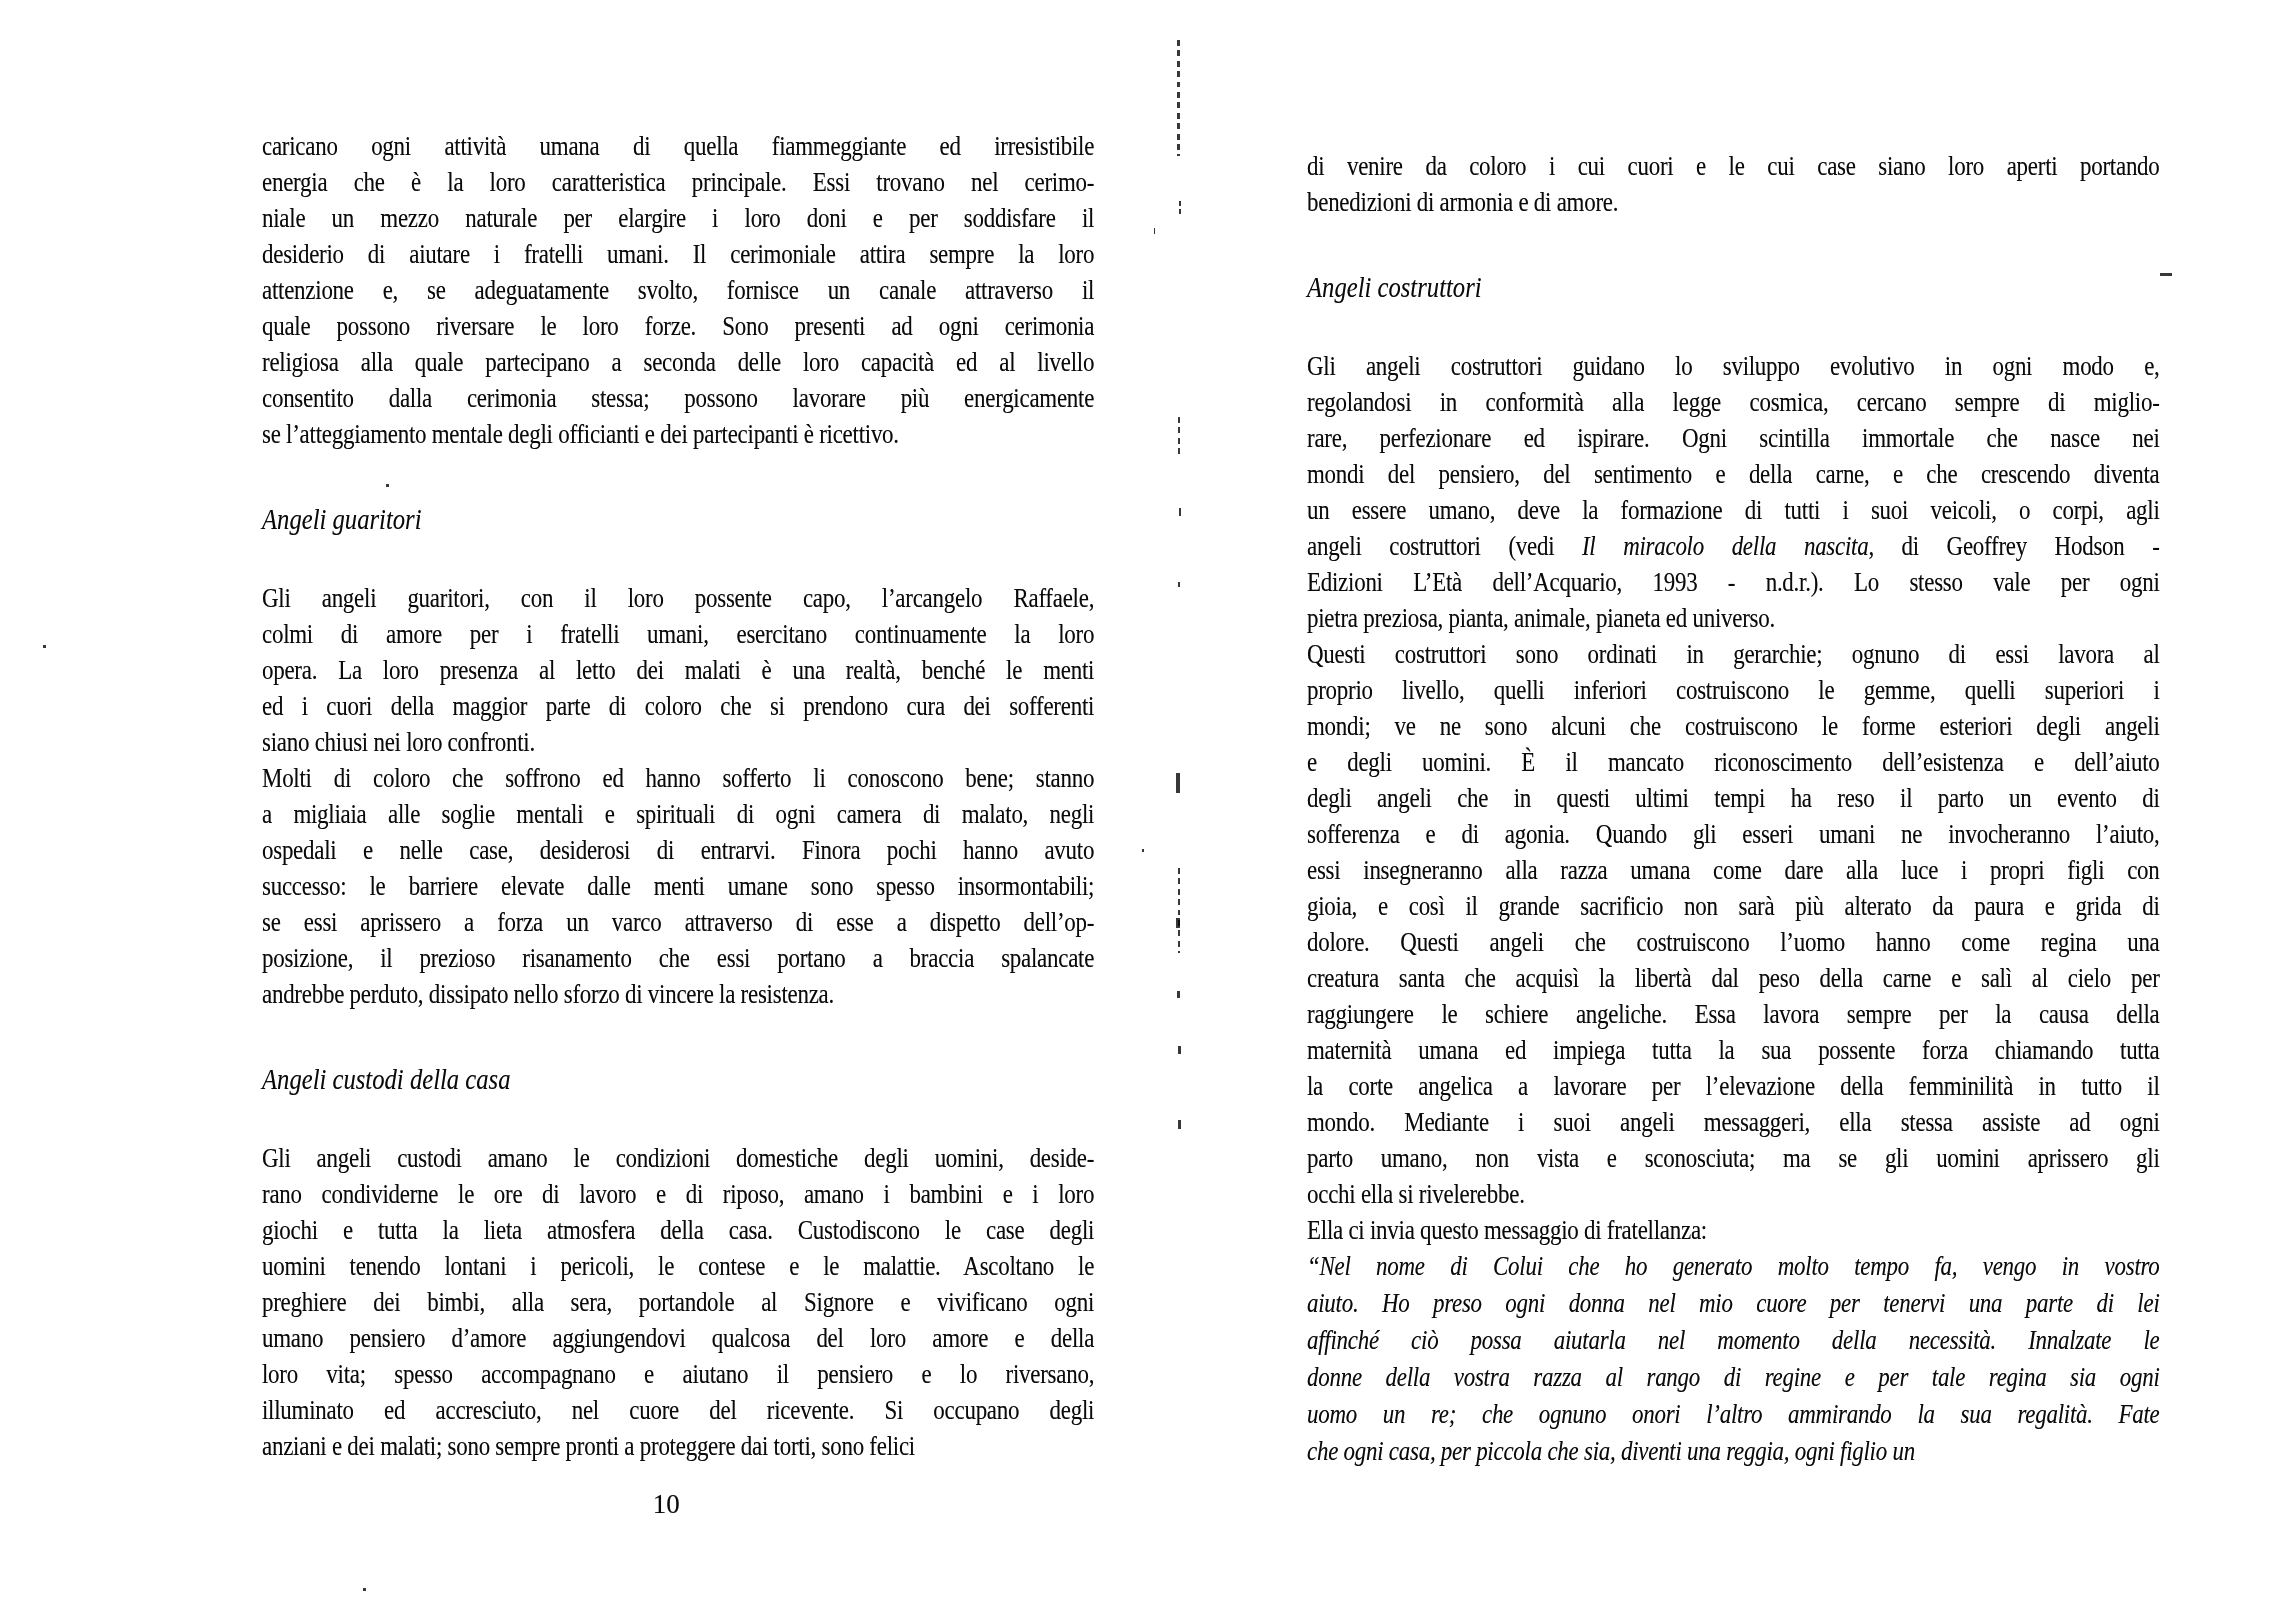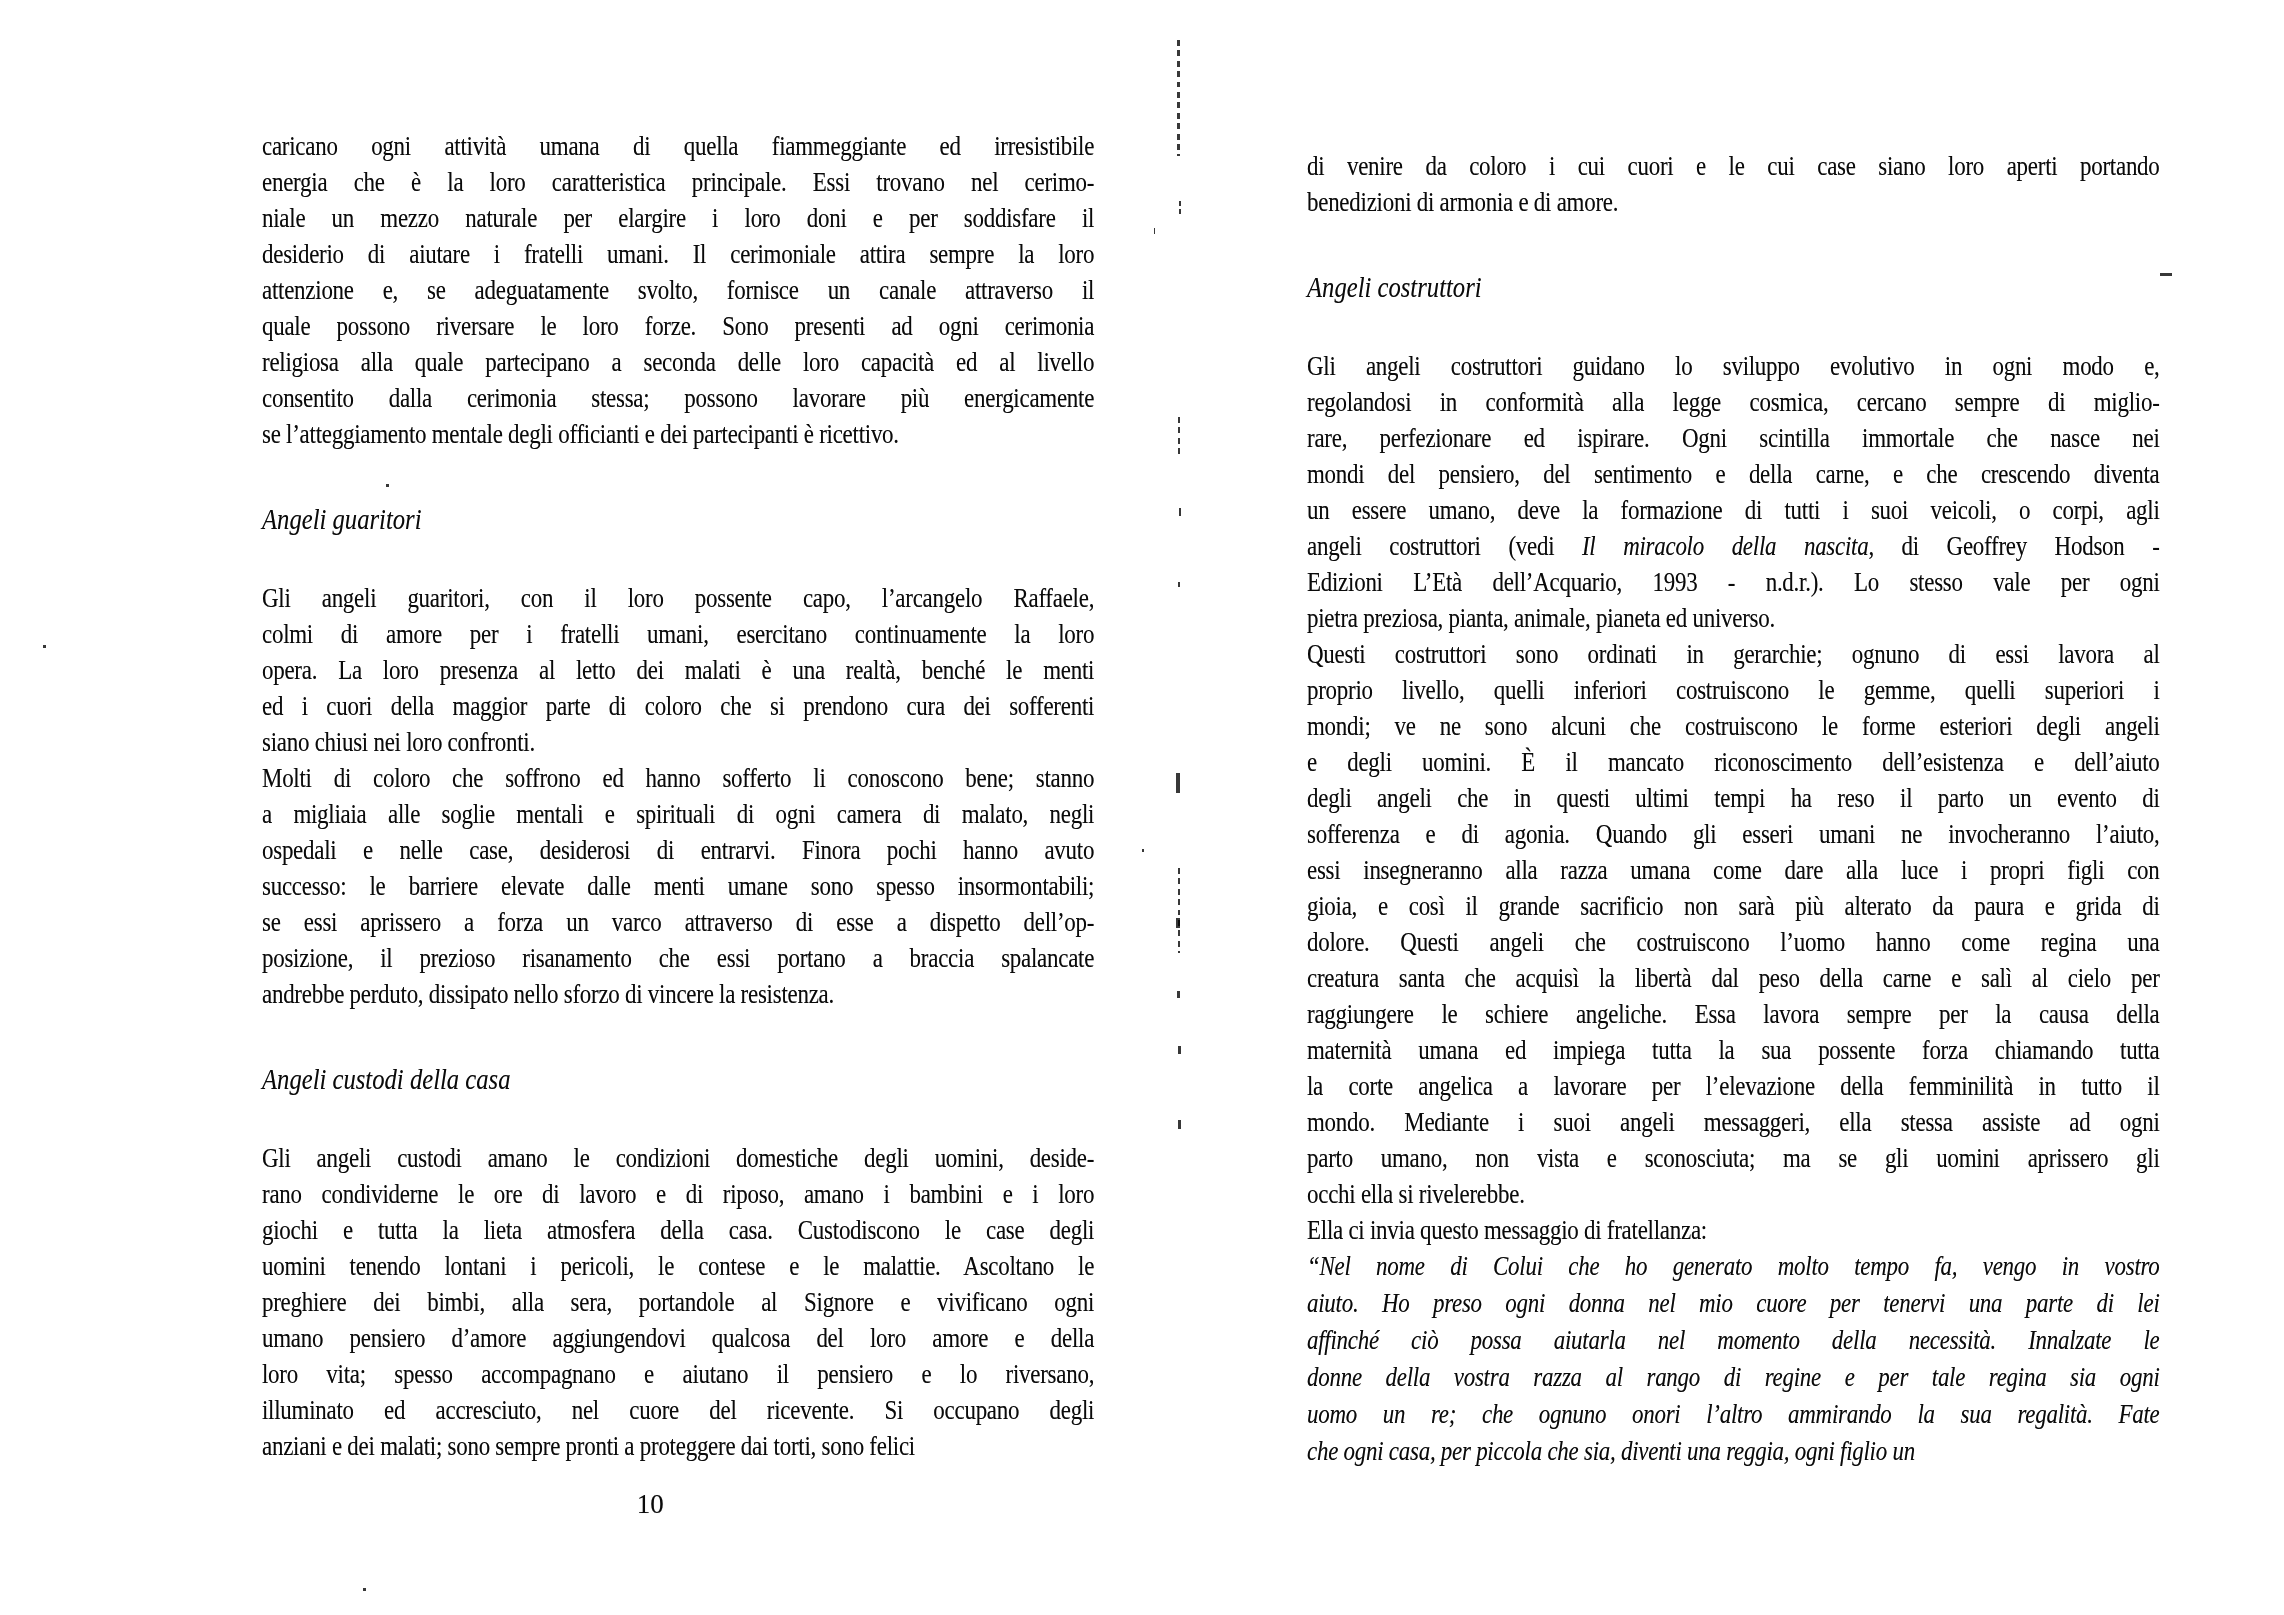--- a/index.html
+++ b/index.html
@@ -44,21 +44,21 @@
   .para.italic { font-style: italic; }
   .para.italic .line { line-height: 37px; }
 
   .page-number {
     position: absolute;
     font-size: 27px;
     text-align: center;
     color: #0a0a0a;
     text-shadow: 0 0 0.7px rgba(0,0,0,0.3);
   }
-  #pagenum-left  { left: 232px;  top: 1489px; width: 832px; transform: translateX(-11.7px); }
+  #pagenum-left  { left: 248px;  top: 1489px; width: 832px; transform: translateX(-11.7px); }
   #pagenum-right { left: 1293px; top: 1506px; width: 852px; transform: translateX(-19.6px); }
 
   
   .speck { position: absolute; background: #000; opacity: 0.78; }
   .dashes-v { background: repeating-linear-gradient(to bottom, #000 0 5.9px, transparent 5.9px 10.4px); }
 </style>
 </head>
 <body>
 
 <div class="scan">

